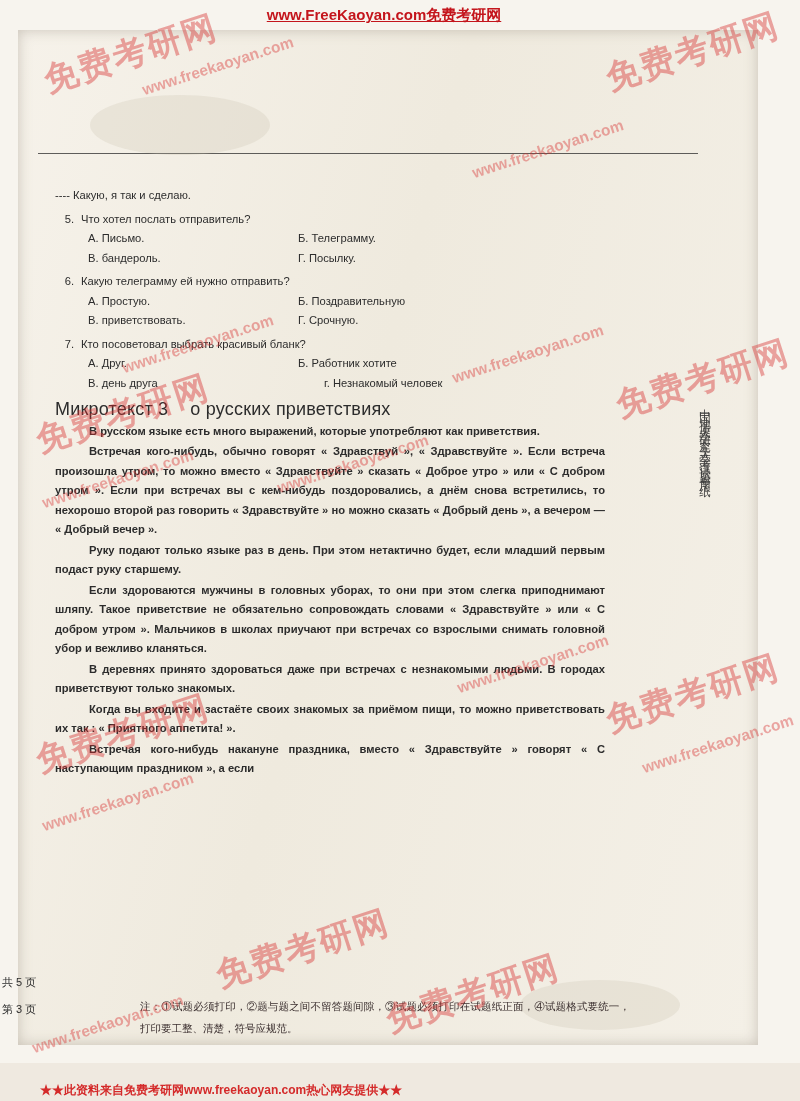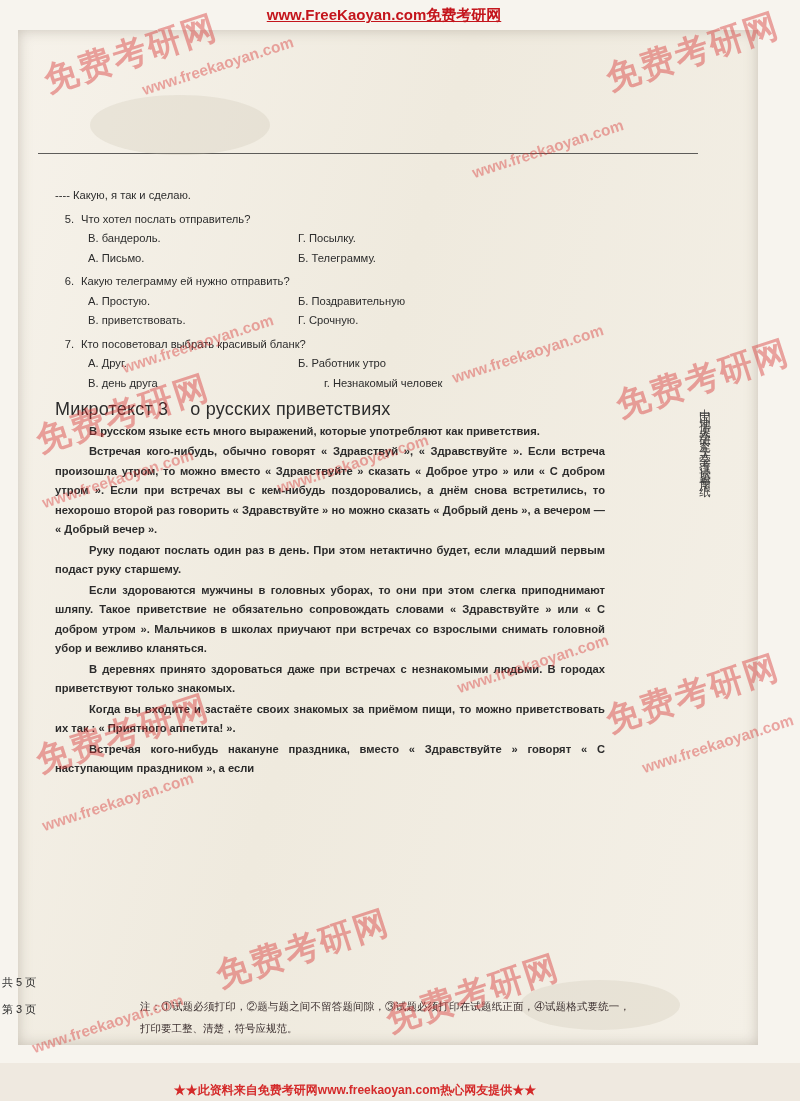--- a/index.html
+++ b/index.html
@@ -50,22 +50,23 @@
     color: #c4151c;
     text-decoration: underline;
     letter-spacing: 0px;
   }
   
   .bottom-banner {
     position: absolute;
     bottom: 2px;
     left: 0;
     width: 710px;
-    text-align: center;
+    text-align: left;
     z-index: 40;
+    padding-left: 40px;
   }
   .bottom-banner span {
     font-size: 12px;
     font-weight: bold;
     color: #d42a2a;
   }
   .bottom-strip {
     position: absolute;
     left: 0;
     bottom: 0;
@@ -224,26 +225,26 @@
   <div class="text-col">
 
     <p class="dash">---- Какую, я так и сделаю.</p>
 
     <div class="q-block">
       <div class="q-line">
         <span class="q-num">5.</span>
         <span class="q-text">Что хотел послать отправитель?</span>
       </div>
       <div class="opt-row">
+        <span class="opt-a">А. Письмо.</span>
+        <span class="opt-b">Б. Телеграмму.</span>
+      </div>
+      <div class="opt-row">
         <span class="opt-a">В. бандероль.</span>
         <span class="opt-b">Г. Посылку.</span>
-      </div>
-      <div class="opt-row">
-        <span class="opt-a">А. Письмо.</span>
-        <span class="opt-b">Б. Телеграмму.</span>
       </div>
     </div>
 
     <div class="q-block">
       <div class="q-line">
         <span class="q-num">6.</span>
         <span class="q-text">Какую телеграмму ей нужно отправить?</span>
       </div>
       <div class="opt-row">
         <span class="opt-a">А. Простую.</span>
@@ -255,35 +256,35 @@
       </div>
     </div>
 
     <div class="q-block">
       <div class="q-line">
         <span class="q-num">7.</span>
         <span class="q-text">Кто посоветовал выбрать красивый бланк?</span>
       </div>
       <div class="opt-row">
         <span class="opt-a">А. Друг.</span>
-        <span class="opt-b">Б. Работник утро</span>
+        <span class="opt-b">Б. Работник хотите</span>
       </div>
       <div class="opt-row">
         <span class="opt-a">В. день друга</span>
         <span class="opt-b shift">г. Незнакомый человек</span>
       </div>
     </div>
 
     <div class="section-title">
       <span>Микротекст 3</span><span class="gap"></span><span>о русских приветствиях</span>
     </div>
 
     <p class="para indent">В русском языке есть много выражений, которые употребляют как приветствия.</p>
     <p class="para indent">Встречая кого-нибудь, обычно говорят « Здравствуй », « Здравствуйте ». Если встреча произошла утром, то можно вместо « Здравствуйте » сказать « Доброе утро » или « С добром утром ». Если при встречах вы с кем-нибудь поздоровались, а днём снова встретились, то нехорошо второй раз говорить « Здравствуйте » но можно сказать « Добрый день », а вечером — « Добрый вечер ».</p>
-    <p class="para indent">Руку подают послать один раз в день. При этом нетактично будет, если младший первым подаст руку старшему.</p>
+    <p class="para indent">Руку подают только языке раз в день. При этом нетактично будет, если младший первым подаст руку старшему.</p>
     <p class="para indent">Если здороваются мужчины в головных уборах, то они при этом слегка приподнимают шляпу. Такое приветствие не обязательно сопровождать словами « Здравствуйте » или « С добром утром ». Мальчиков в школах приучают при встречах со взрослыми снимать головной убор и вежливо кланяться.</p>
     <p class="para indent">В деревнях принято здороваться даже при встречах с незнакомыми людьми. В городах приветствуют только знакомых.</p>
     <p class="para indent">Когда вы входите и застаёте своих знакомых за приёмом пищи, то можно приветствовать их так : « Приятного аппетита! ».</p>
     <p class="para indent">Встречая кого-нибудь накануне праздника, вместо « Здравствуйте » говорят « С наступающим праздником », а если</p>
   </div>
 
   <div class="vert-label">中国地质大学研究生入学考试试题专用纸</div>
 
   <div class="footer-left">
     <div>共 5 页</div>

